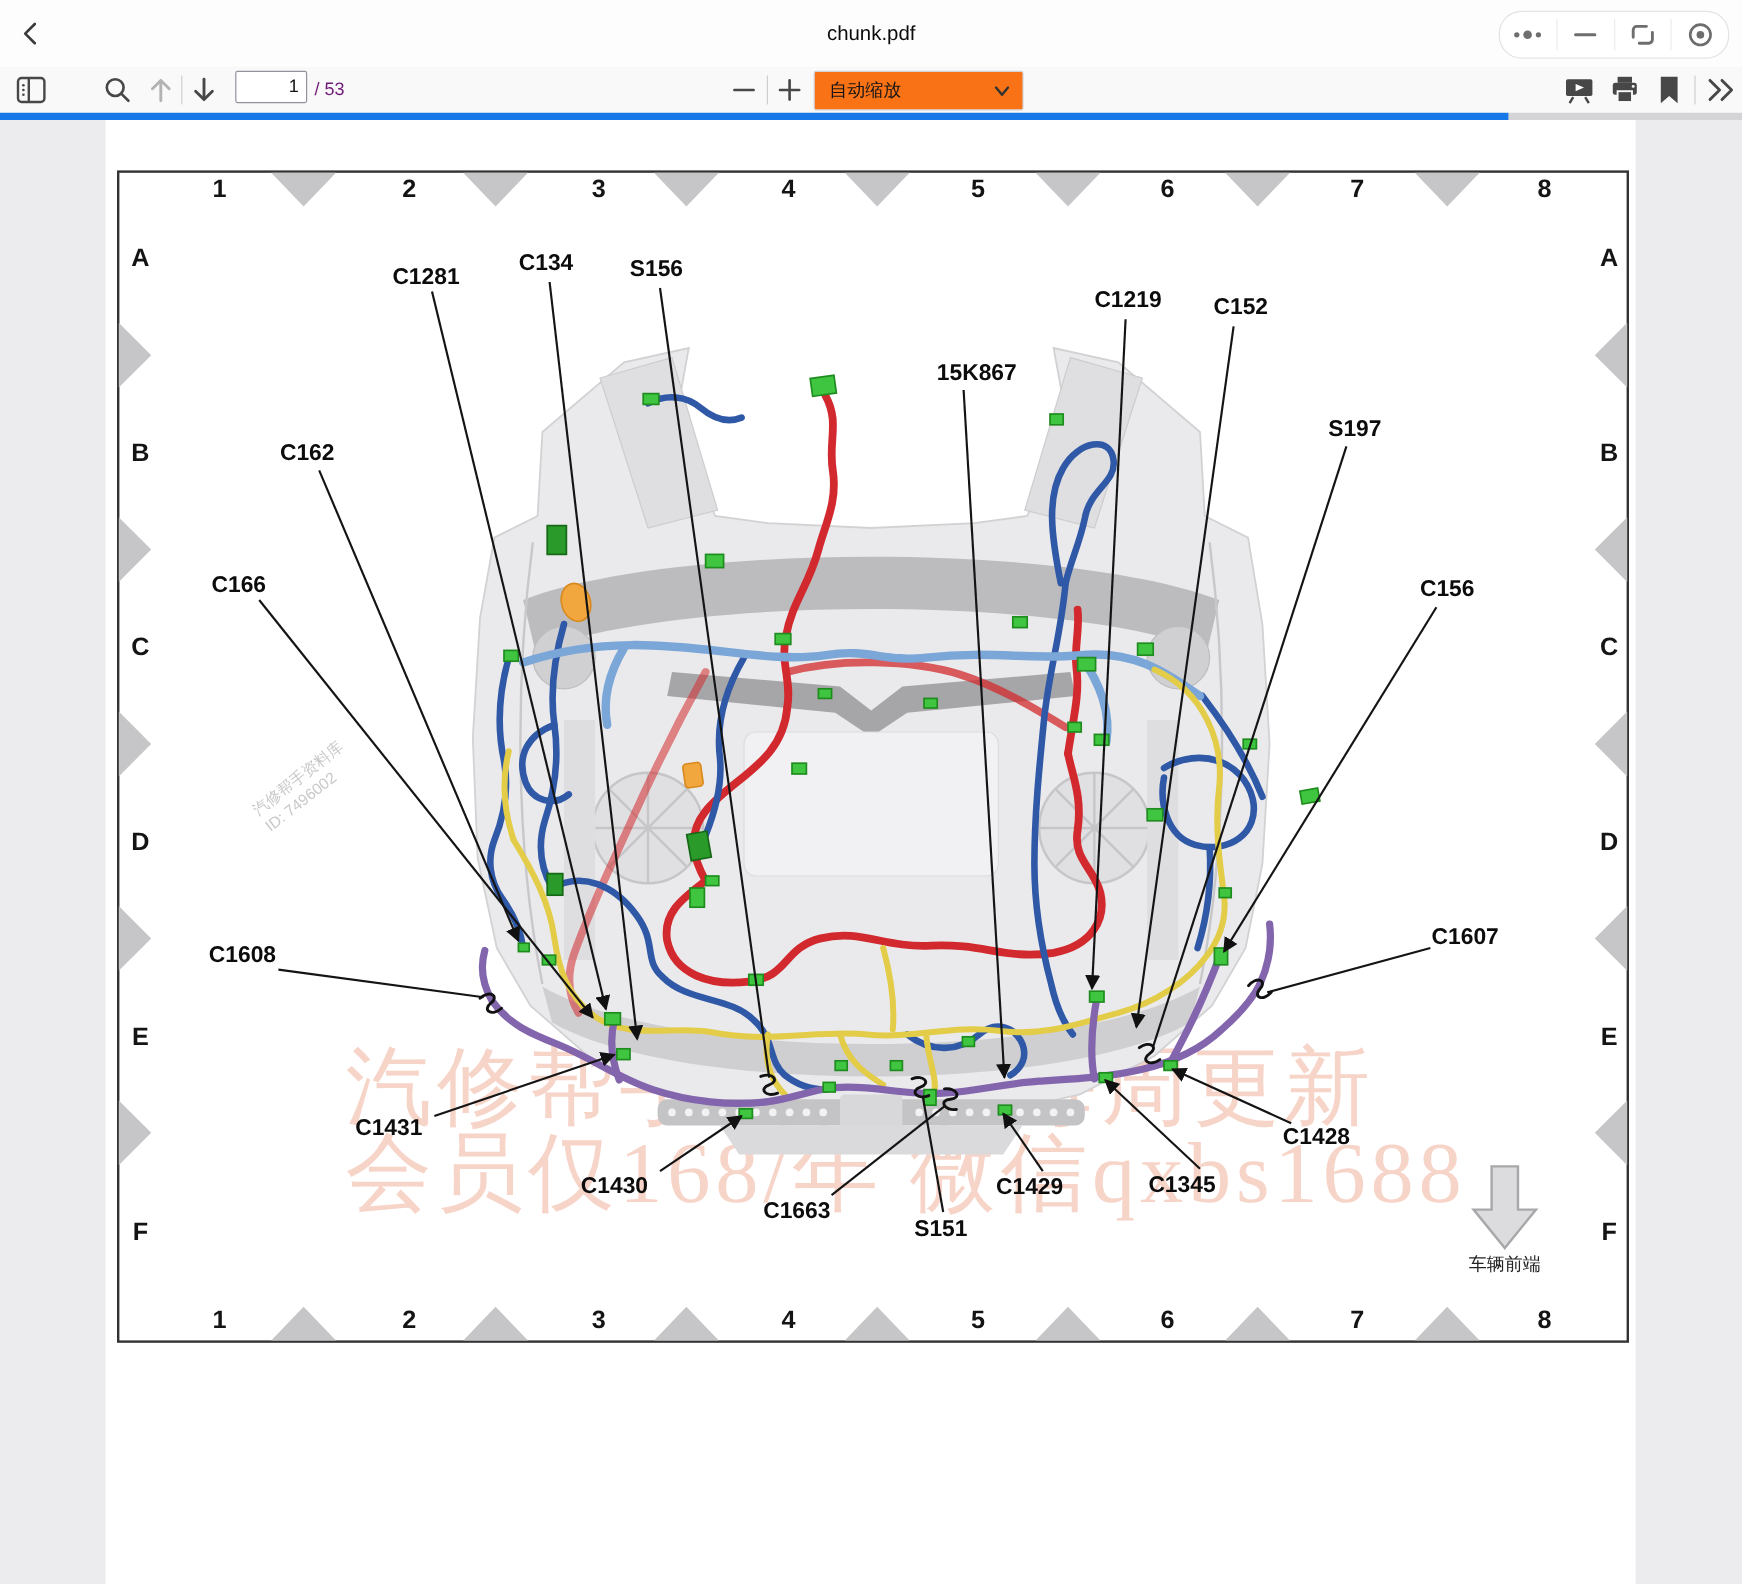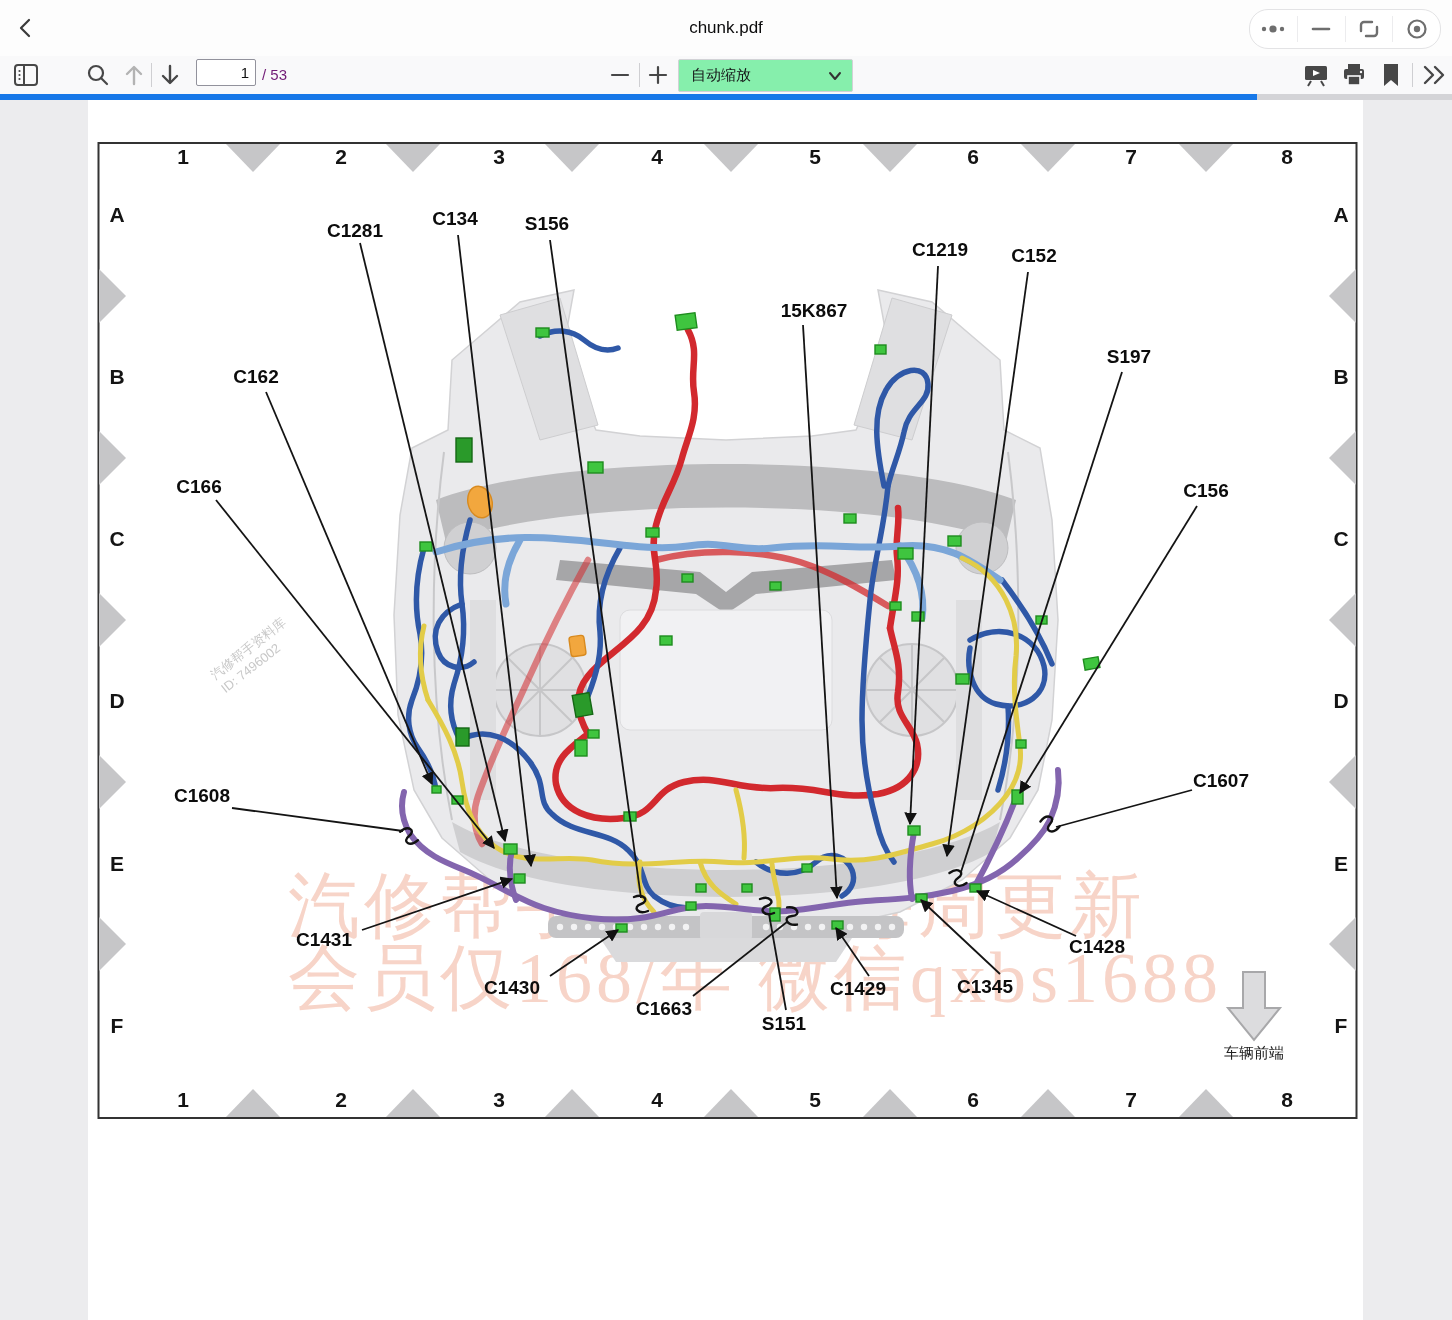--- a/index.html
+++ b/index.html
@@ -18,21 +18,21 @@
   .win-pill .vsep{width:1px;height:26px;background:#ececee;}
 
   
   .toolbar{position:absolute;left:0;top:56px;width:1452px;height:38px;background:#f9f9fa;}
   .tb-ico{position:absolute;top:0;height:38px;display:flex;align-items:center;justify-content:center;cursor:pointer;}
   .tb-sep{position:absolute;top:7px;width:1px;height:24px;background:#cfcfd2;}
   .page-input{position:absolute;left:196px;top:3px;width:46px;height:25px;border:1px solid #92929c;
               border-radius:2px;background:#fff;font-size:15px;text-align:right;padding:0 6px;
               font-family:"Liberation Sans",sans-serif;color:#111;}
   .page-total{position:absolute;left:262px;top:0;height:38px;line-height:38px;font-size:15px;color:#701a75;}
-  .zoom-select{position:absolute;left:678px;top:3px;width:173px;height:31px;background:#86efac;
+  .zoom-select{position:absolute;left:678px;top:3px;width:173px;height:31px;background:#f97316;
                border:1px solid #d2d2d6;border-radius:2px;display:flex;align-items:center;cursor:pointer;}
   .zoom-select .lbl{font-size:15px;color:#141416;padding-left:12px;flex:1;}
   .zoom-select svg{margin-right:10px;}
 
   
   .progress{position:absolute;left:0;top:94px;width:1452px;height:6px;background:#d4d4d7;}
   .progress-fill{height:100%;background:#1778e8;}
 
   
   .viewer{position:absolute;left:0;top:100px;width:1452px;height:1220px;background:#ececee;}

